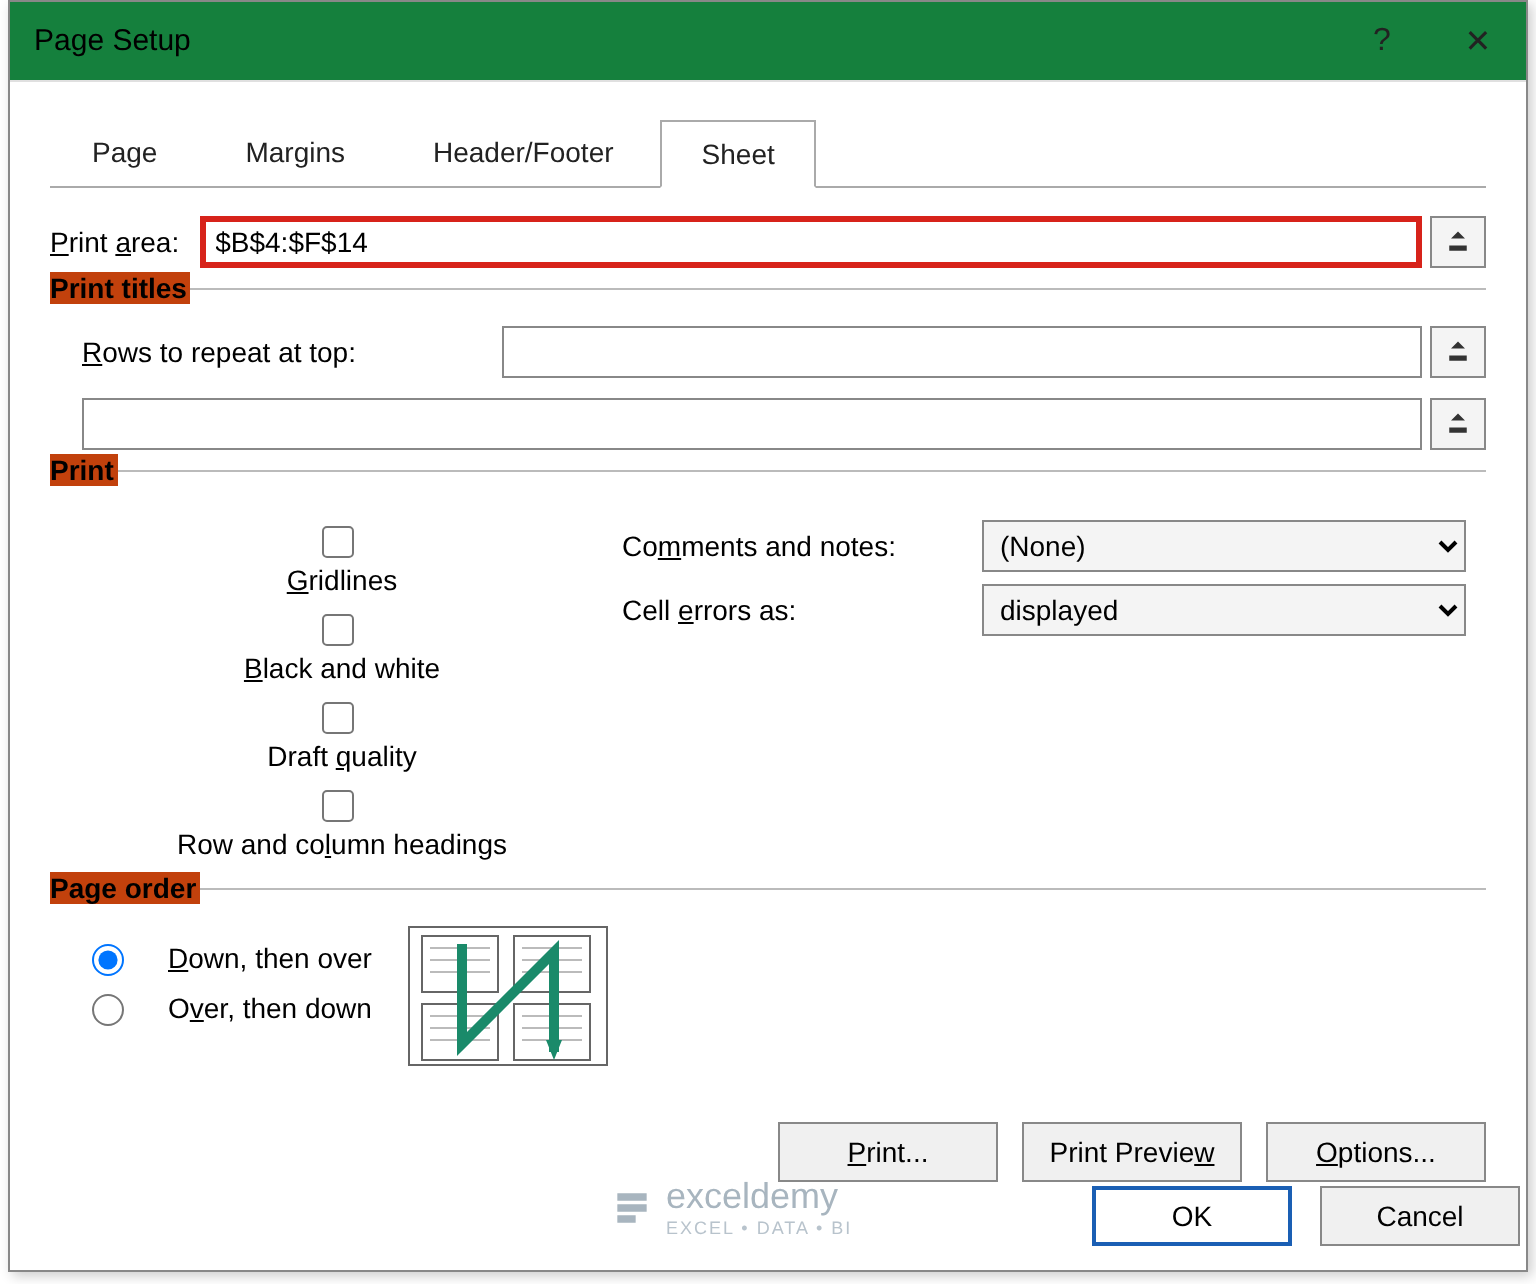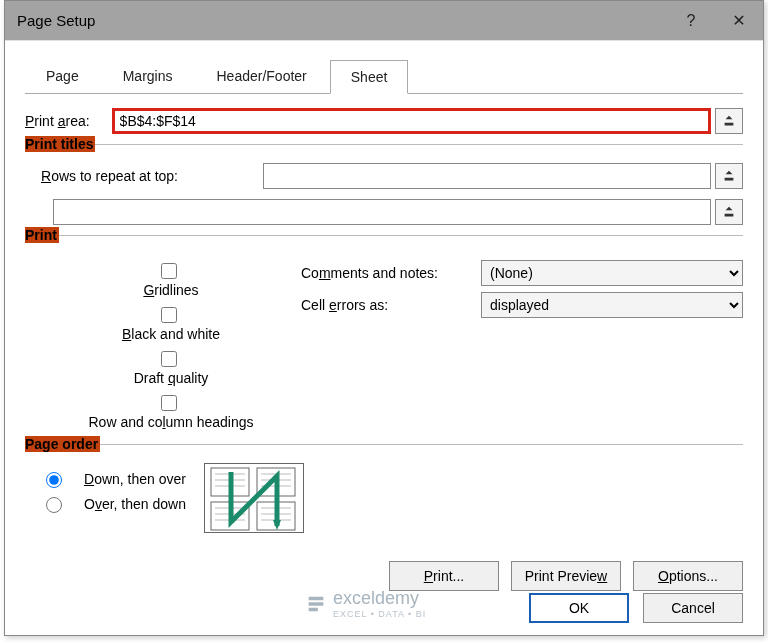--- a/index.html
+++ b/index.html
@@ -1,63 +1,63 @@
 <!DOCTYPE html>
 <html><head>
 <meta charset="utf-8">
 <style>
 * { box-sizing: border-box; font-family: "Segoe UI", Tahoma, sans-serif; font-size: 14px; }
 body { margin: 0; background: #fff; width: 768px; height: 642px; position: relative; }
 
 .dialog { position: absolute; left: 4px; top: 0; width: 760px; height: 636px; border: 1px solid #888; background: #fff; box-shadow: 2px 2px 6px rgba(0,0,0,0.2); }
 
-.titlebar { height: 40px; background: #a3a3a3; display: flex; align-items: center; padding-left: 12px; border-bottom: 1px solid #e0e0e0; }
+.titlebar { height: 40px; background: #15803d; display: flex; align-items: center; padding-left: 12px; border-bottom: 1px solid #e0e0e0; }
 .titlebar .title { flex: 1; font-size: 15px; }
 .titlebar .tb-btn { width: 48px; height: 40px; display:flex; align-items:center; justify-content:center; font-size: 16px; color: #222; }
 
 .body { padding: 18px 20px 12px 20px; }
 
 .tabs { display:flex; border-bottom: 1px solid #aaa; margin-bottom: 14px; }
 .tab { padding: 8px 20px; border: 1px solid transparent; border-bottom: none; margin-right: 2px; color:#222; background:#fff; cursor:pointer; }
 .tab.active { border: 1px solid #aaa; border-bottom: 1px solid #fff; position: relative; top: 1px; background:#fff; }
 
 .row { display:flex; align-items:center; margin-bottom: 10px; }
 .label { white-space: nowrap; margin-right: 10px; }
-.input-box { flex:1; height: 26px; border: 1px solid #888; padding: 2px 6px; background:#fff;margin-left:12px; }
+.input-box { flex:1; height: 26px; border: 1px solid #888; padding: 2px 6px; background:#fff; }
 .ref-btn { width:28px; height:26px; border:1px solid #888; background:#f4f4f4; margin-left:4px; display:flex; align-items:center; justify-content:center; }
 .ref-btn svg { width:14px; height:14px; }
 
 .highlight { border: 3px solid #d7231a !important; padding: 1px 5px; }
 
 .group { margin-top: 8px; margin-bottom: 6px; }
 .group-title { display:inline-block; background:#c2410c; position:relative; top:-11px; left:0; padding:0 2px 0 0;font-weight:bold; }
 .group-line { border-top:1px solid #bbb; margin-bottom: 2px; }
 .group-body { padding-left: 16px; }
 
 .chkrow { display:flex; align-items:center; margin: 6px 0; flex-direction: column; }
 .chkrow input[type=checkbox] { width:16px; height:16px; margin-right:8px; }
 
 .print-cols { display:flex; }
 .print-left { flex: 0 0 260px; }
 .print-right { flex:1; }
-.pr-row { display:flex; align-items:center; margin: 6px 0; }
+.pr-row { display:flex; align-items:center; margin: 6px 10px; }
 .pr-row .pr-label { flex: 0 0 180px; }
 .pr-row select { flex:1; height:26px; border:1px solid #888; background:#f4f4f4; padding: 2px 4px; }
 
 .radio-row { display:flex; align-items:center; margin:6px 0;gap:14px; }
 .radio-row input[type=radio] { width:16px; height:16px; margin-right:8px; }
 
 .order-body { display:flex; align-items:flex-start; }
 .order-opts { margin-right: 18px; }
 .order-icon { width: 100px; height: 70px; border:1px solid #666; background:#fff; position:relative; }
 
 .btnrow { display:flex; justify-content:flex-end; gap:12px; margin-top: 28px; align-items: center; }
 .btn { min-width: 110px; height:30px; border:1px solid #888; background:#f0f0f0; display:flex; align-items:center; justify-content:center; cursor:pointer; }
 
-.footer { position:absolute; bottom: 12px; right: 20px; display:flex; gap:14px;padding-left:33px; }
+.footer { position:absolute; bottom: 12px; right: 3px; display:flex; gap:14px;padding-left:33px; }
 .footer .btn { min-width: 100px; }
 .footer .ok { border: 2px solid #1a5fb4; background:#fff; }
 
 .watermark { position:absolute; left: 300px; bottom: 16px; font-size: 15px; color:#a8b5bf; display:flex; align-items:center; gap:6px; }
 .watermark .wm-sub { font-size:9px; letter-spacing:1px; color:#b8c3cc; display:block; }
 .watermark svg { width:22px; height:22px; fill:#a8b5bf; }
 
 .underline-accesskey { text-decoration: underline; }
 </style>
 </head>

